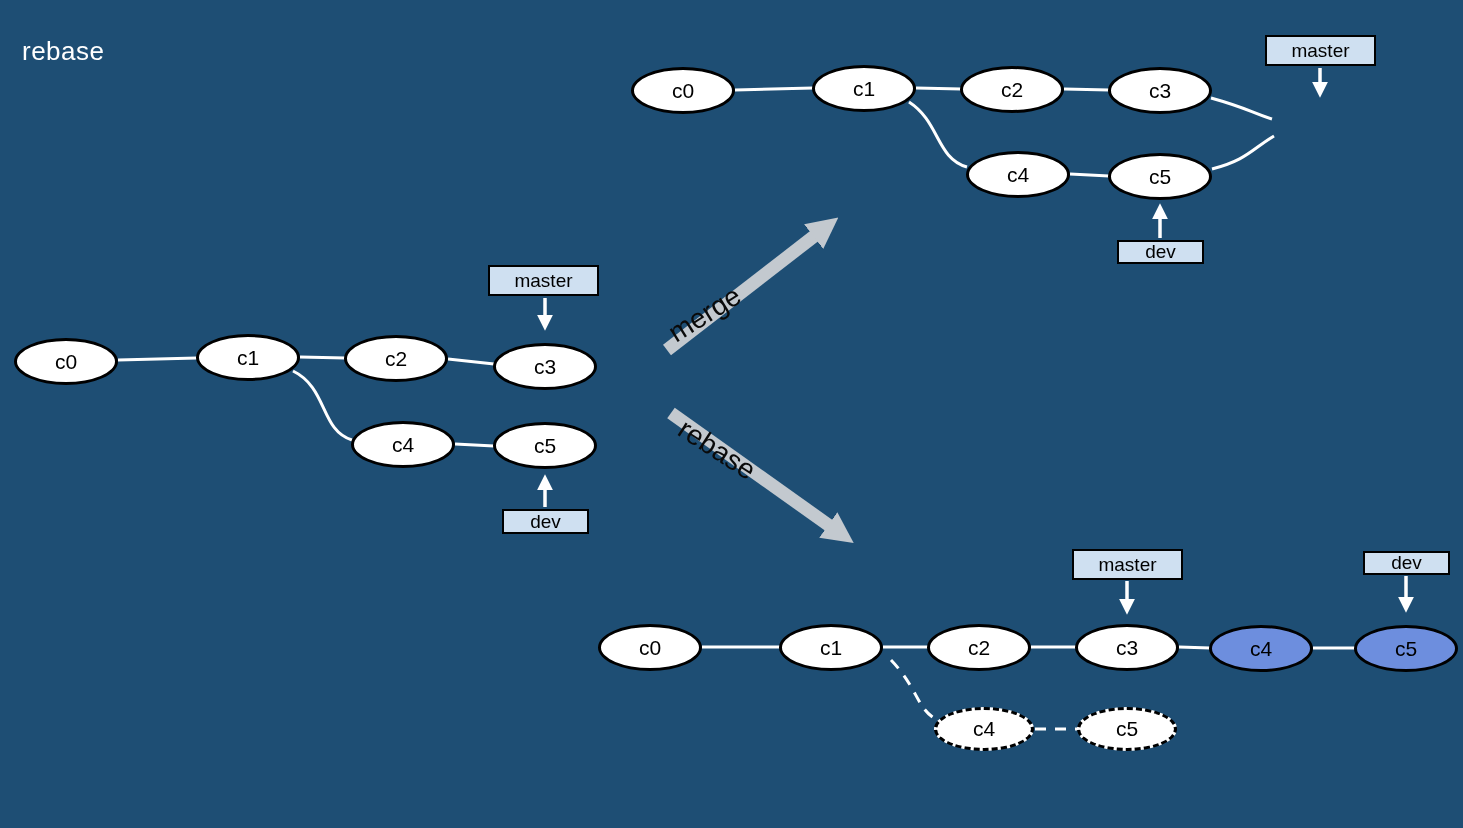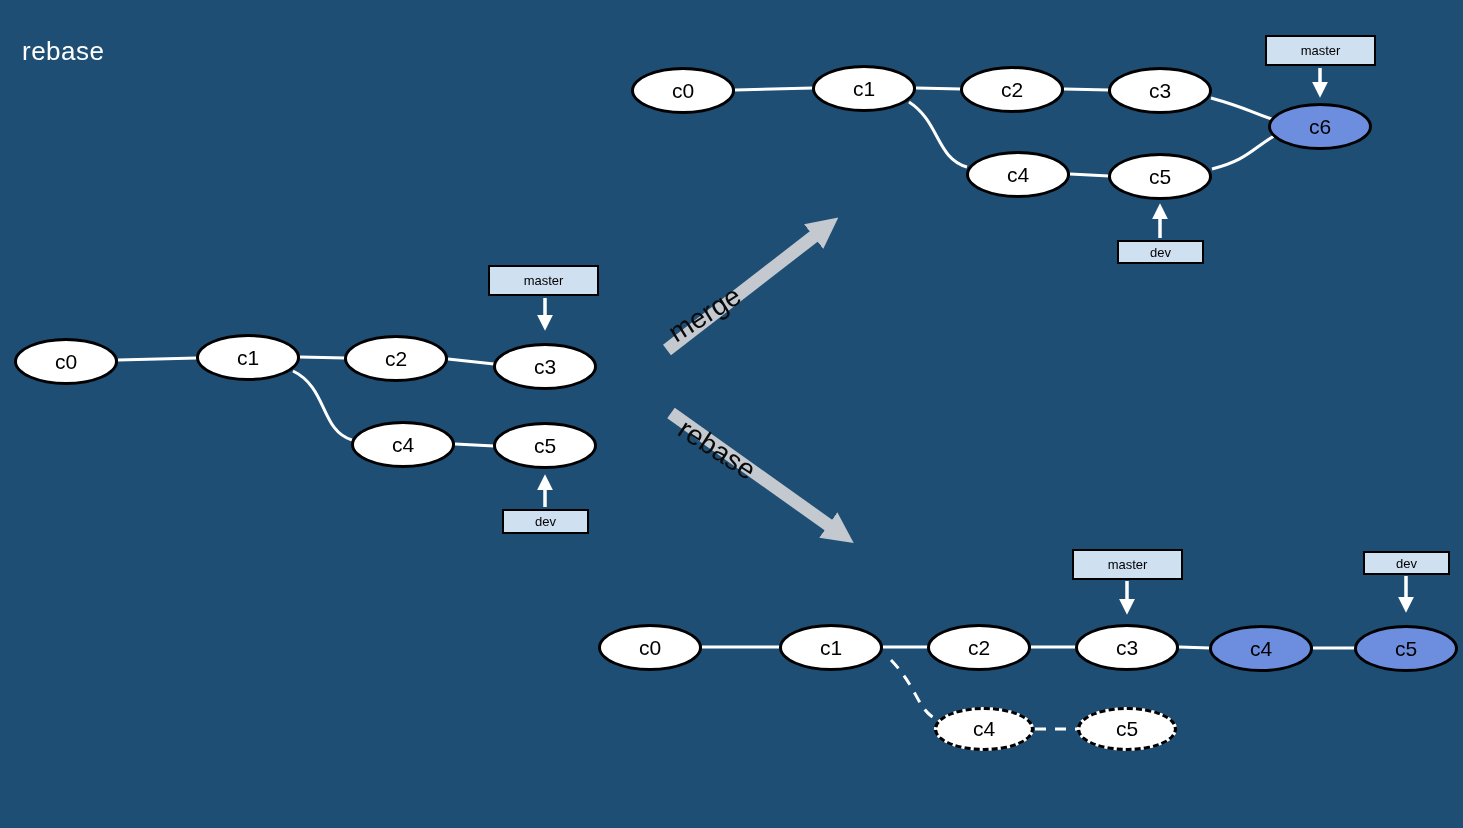--- a/index.html
+++ b/index.html
@@ -21,21 +21,21 @@
     display:flex; align-items:center; justify-content:center;
     font-size:21px; color:#000; box-sizing:border-box;
   }
   .node.highlight { background: var(--highlight-fill, #6d8ede); }
   .node.dashed { border:3px dashed #000; width:100px; height:44px; }
   .branch-label {
     position:absolute;
     border:2.5px solid #000;
     background: var(--label-fill, #cfe0f1);
     display:flex; align-items:center; justify-content:center;
-    font-size:13px; color:#000; box-sizing:border-box;
+    font-size:19px; color:#000; box-sizing:border-box;
   }
   .edge { stroke: var(--edge, #ffffff); stroke-width:3; fill:none; }
   .edge.dashedline { stroke-dasharray:11 9; }
   .pointer { stroke: var(--edge, #ffffff); stroke-width:3.5; fill:none; }
   .bigarrow { stroke: var(--big-arrow, #c3c9cf); stroke-width:13; fill:none; }
   .arrow-label { fill:#0a0a0a; font-size:28px; font-family:"Liberation Sans", sans-serif; }
 </style>
 </head>
 <body>
 
@@ -96,21 +96,20 @@
   <div class="node" style="left:493px; top:422px;">c5</div>
   <div class="branch-label" style="left:488px; top:265px; width:111px; height:31px;">master</div>
   <div class="branch-label" style="left:502px; top:509px; width:87px; height:25px;">dev</div>
 
   <div class="node" style="left:631px; top:67px;">c0</div>
   <div class="node" style="left:812px; top:65px;">c1</div>
   <div class="node" style="left:960px; top:66px;">c2</div>
   <div class="node" style="left:1108px; top:67px;">c3</div>
   <div class="node" style="left:966px; top:151px;">c4</div>
   <div class="node" style="left:1108px; top:153px;">c5</div>
-  <div class="node highlight" style="left:1268px; top:103px;">c6</div>
   <div class="branch-label" style="left:1265px; top:35px; width:111px; height:31px;">master</div>
   <div class="branch-label" style="left:1117px; top:240px; width:87px; height:24px;">dev</div>
 
   <div class="node" style="left:598px; top:624px;">c0</div>
   <div class="node" style="left:779px; top:624px;">c1</div>
   <div class="node" style="left:927px; top:624px;">c2</div>
   <div class="node" style="left:1075px; top:624px;">c3</div>
   <div class="node highlight" style="left:1209px; top:625px;">c4</div>
   <div class="node highlight" style="left:1354px; top:625px;">c5</div>
   <div class="node dashed" style="left:934px; top:707px;">c4</div>

